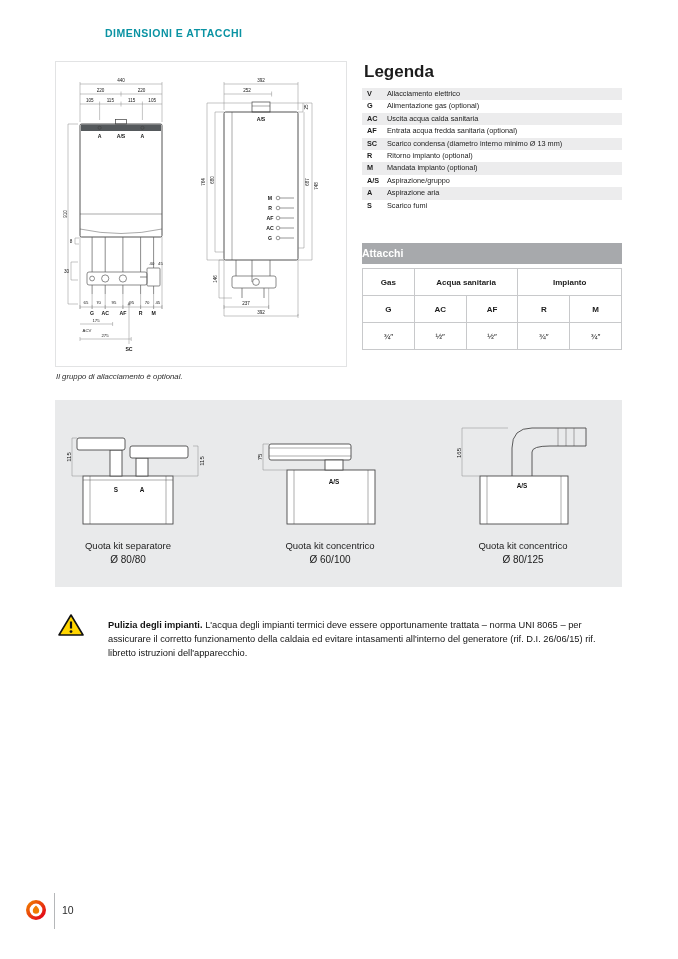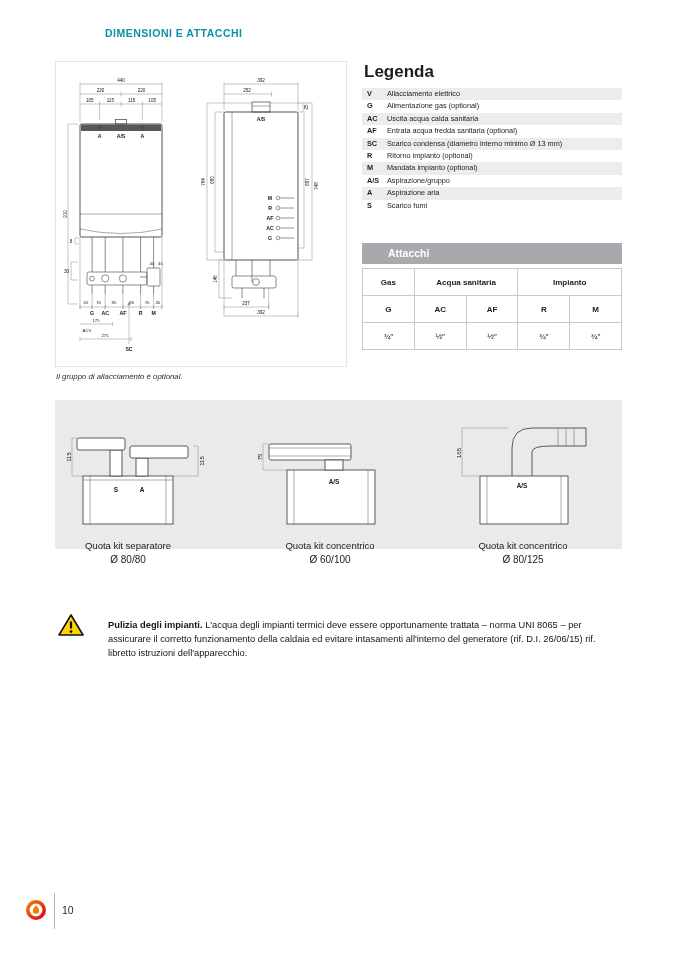--- a/index.html
+++ b/index.html
@@ -13,30 +13,30 @@
                  border:1px solid #E2E3E4; background:#fff; }
 
   .legend { position:absolute; left:362px; top:62px; width:260px; }
   .legend-title { font-size:17px; font-weight:700; margin:0 0 6px 2px; color:#1c1c1c; }
   .legend-row { display:flex; padding:2px 5px; font-size:7.3px; line-height:1.15; color:#1c1c1c; }
   .legend-row:nth-child(odd) { background:#ECECED; }
   .legend-code { flex:0 0 20px; font-weight:700; }
 
   .attacchi { position:absolute; left:362px; top:243px; width:260px; }
   .attacchi-bar { height:21px; line-height:21px; background:#A7A9AC; color:#fff;
-                  font-size:10.5px; font-weight:700; padding-left:26px; }
+                  font-size:10.5px; font-weight:700; padding-left:0; }
   .attacchi-table { width:100%; margin-top:4px; border-collapse:collapse; table-layout:fixed; }
   .attacchi-table th, .attacchi-table td { border:1px solid #C8C9CB; height:27px; text-align:center;
                   vertical-align:middle; font-size:8px; color:#1c1c1c; padding:8px; }
   .attacchi-table th { font-weight:700; }
   .attacchi-table td.code { font-weight:700; }
 
   .optional-note { position:absolute; left:56px; top:372px; font-size:7.8px; font-style:italic; color:#2b2b2b; }
 
-  .kits-panel { position:absolute; left:55px; top:400px; width:567px; height:149px; background:#E9EAEB; }
+  .kits-panel { position:absolute; left:55px; top:400px; width:567px; height:187px; background:#E9EAEB; }
   .kit { position:absolute; top:20px; width:160px; text-align:center; }
   .kit-1 { left:-7px; } .kit-2 { left:195px; } .kit-3 { left:388px; }
   .kit svg { display:block; margin:0 auto; }
   .kit-caption { margin-top:10px; font-size:9.5px; color:#1c1c1c; }
   .kit-size { margin-top:3px; font-size:10px; color:#1c1c1c; }
 
   .warning { position:absolute; left:56px; top:607px; width:566px; display:flex; align-items:flex-start; }
   .warning-icon { flex:0 0 auto; margin:6px 12px 0 2px; }
   .warning-text { margin:12px; font-size:9.3px; line-height:1.5; color:#141414; }
 

